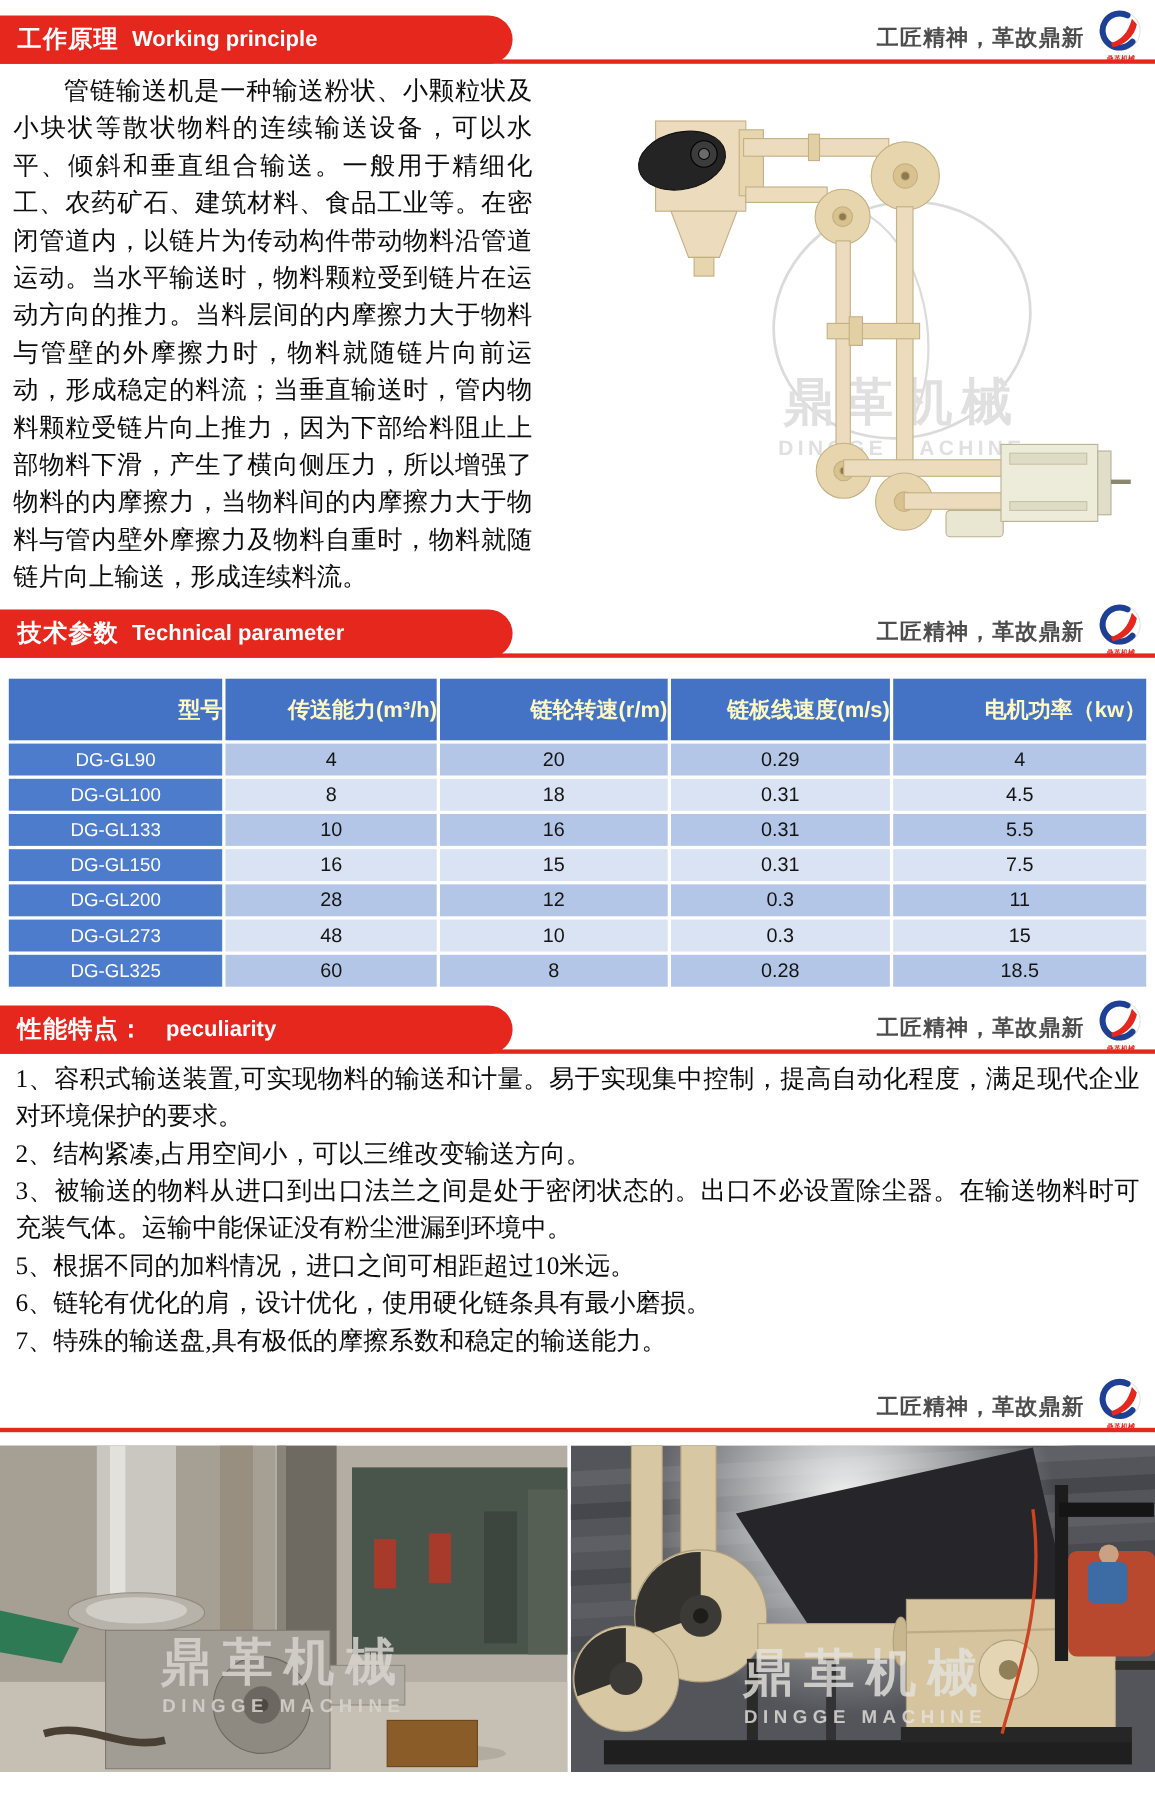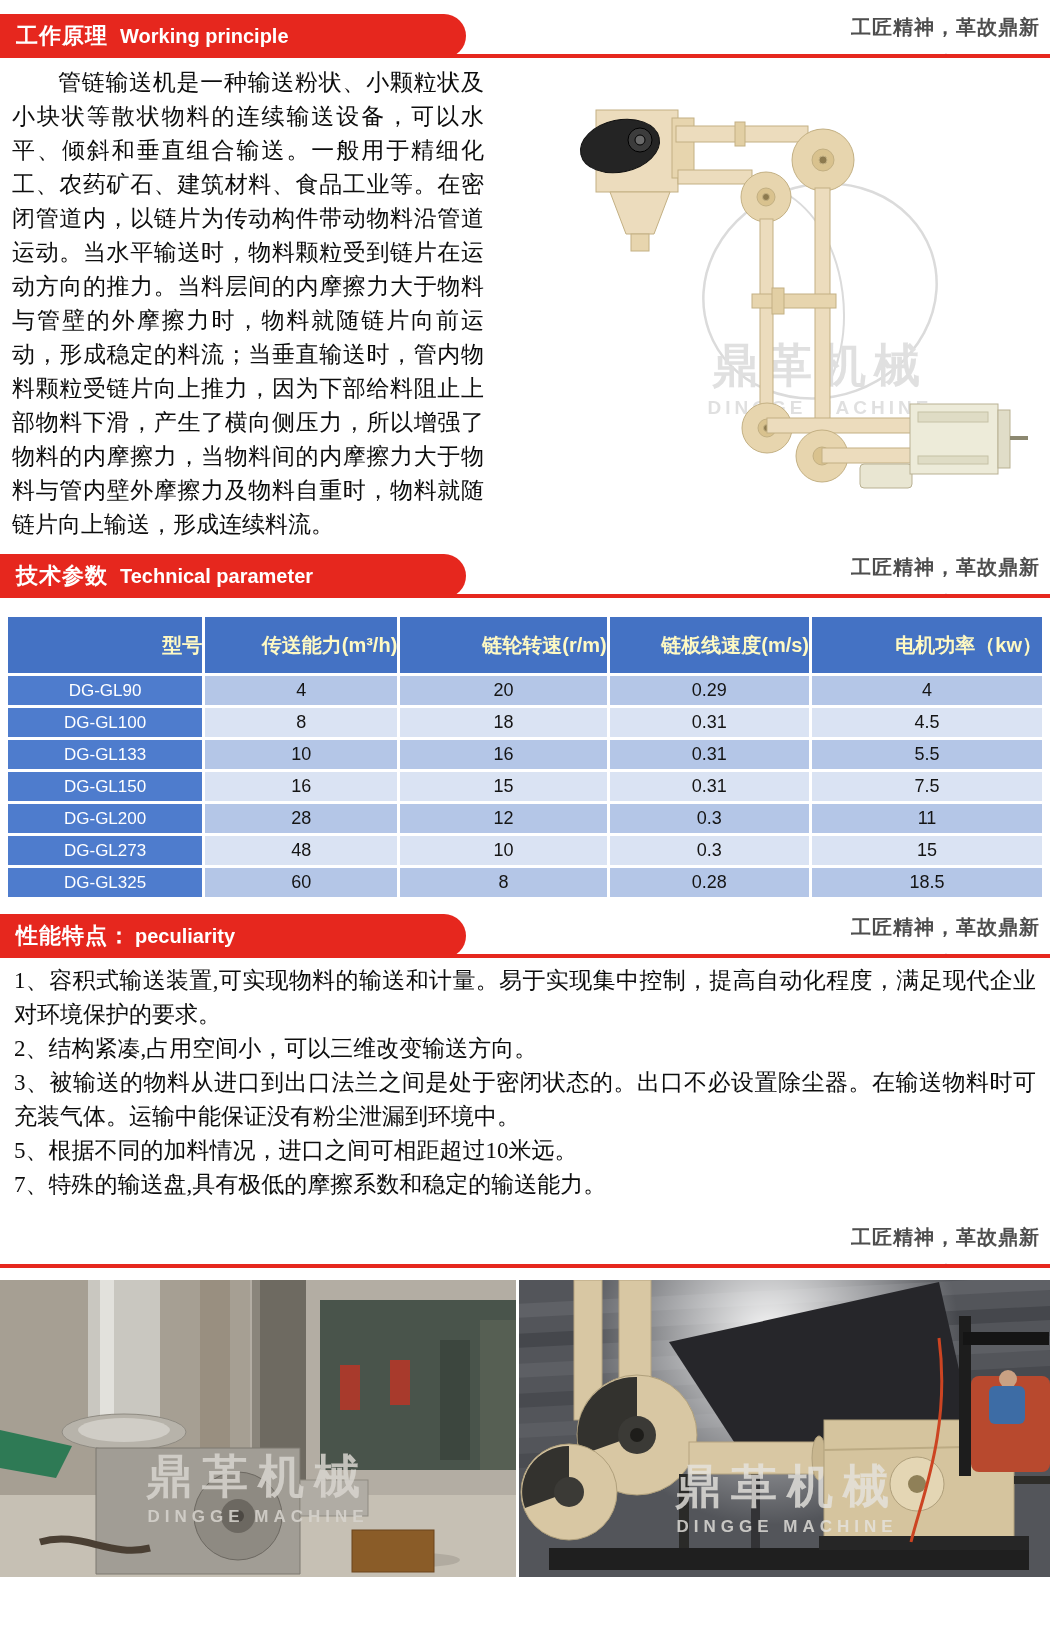--- a/index.html
+++ b/index.html
@@ -26,21 +26,21 @@
   .band .pill{
     position:absolute;left:0;top:0;bottom:0;width:466px;
     background:var(--red);
     border-radius:0 30px 30px 0;
     display:flex;align-items:center;padding-left:16px;color:#fff;
   }
   .pill .cn{font-size:22px;font-weight:bold;letter-spacing:1px;}
   .pill .en{font-size:20px;font-weight:bold;margin-left:12px;}
   .band .right{
     position:absolute;right:10px;top:0;height:40px;
-    display:flex;align-items:center;gap:12px;flex-direction:column;
+    display:flex;align-items:center;gap:12px;
   }
   .slogan{font-size:20px;font-weight:bold;color:var(--slogan);letter-spacing:1px;}
   .logo{width:42px;height:50px;display:block;}
   .logo .cap{font-size:6.5px;fill:var(--red);font-weight:bold;}
 
   
   .wp-row{display:flex;padding:8px 10px 6px 12px;gap:36px;}
   .wp-text{
     width:502px;
     font-family:"Liberation Serif","DejaVu Serif",serif;
@@ -252,38 +252,39 @@
         <td>0.28</td>
         <td>18.5</td>
       </tr>
     </tbody>
   </table>
 
   <div class="band" style="margin-top:14px;">
     <div class="underline"></div>
     <div class="pill">
       <span class="cn">性能特点：</span>
-      <span class="en" style="margin-left:4px;">peculiarity</span>
+      <span class="en" style="margin-left:20px;">peculiarity</span>
     </div>
     <div class="right">
       <span class="slogan">工匠精神，革故鼎新</span>
       <svg class="logo" viewBox="0 0 42 50">
         <circle cx="21" cy="19" r="17.5" fill="#fff" stroke="#e3e3e3"></circle>
         <path d="M27 5 A 15.5 15.5 0 1 0 31.5 29" fill="none" stroke="#1d3f94" stroke-width="5.5" stroke-linecap="round"></path>
         <path d="M12 30 C 21 28 28 20 31 8 L 35.5 13 C 33.5 24 24.5 32 13.5 34 Z" fill="#e6271e"></path>
         <text class="cap" x="21" y="46" text-anchor="middle">鼎革机械</text>
       </svg>
     </div>
   </div>
 
   <div class="features">
     <div class="feature">1、容积式输送装置,可实现物料的输送和计量。易于实现集中控制，提高自动化程度，满足现代企业对环境保护的要求。</div>
     <div class="feature">2、结构紧凑,占用空间小，可以三维改变输送方向。</div>
     <div class="feature">3、被输送的物料从进口到出口法兰之间是处于密闭状态的。出口不必设置除尘器。在输送物料时可充装气体。运输中能保证没有粉尘泄漏到环境中。</div>
     <div class="feature">5、根据不同的加料情况，进口之间可相距超过10米远。</div>
+    <div class="feature">6、链轮有优化的肩，设计优化，使用硬化链条具有最小磨损。</div>
     <div class="feature">7、特殊的输送盘,具有极低的摩擦系数和稳定的输送能力。</div>
   </div>
 
   <div class="band" style="margin-top:10px;">
     <div class="underline"></div>
     <div class="right">
       <span class="slogan">工匠精神，革故鼎新</span>
       <svg class="logo" viewBox="0 0 42 50">
         <circle cx="21" cy="19" r="17.5" fill="#fff" stroke="#e3e3e3"></circle>
         <path d="M27 5 A 15.5 15.5 0 1 0 31.5 29" fill="none" stroke="#1d3f94" stroke-width="5.5" stroke-linecap="round"></path>

